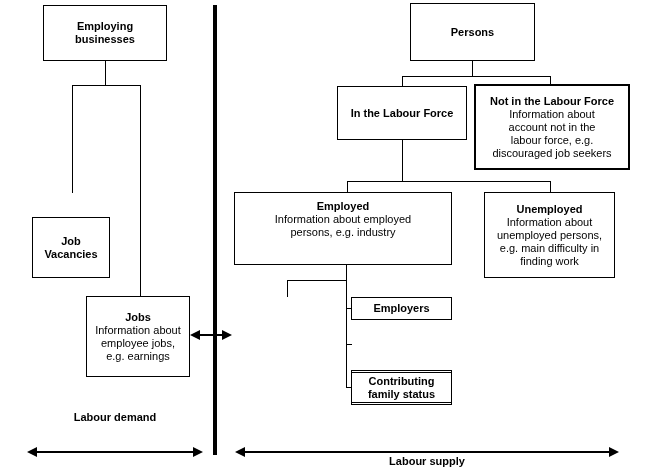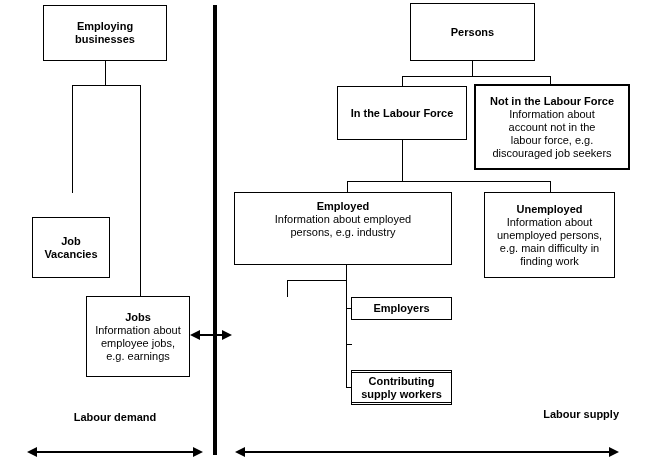--- a/index.html
+++ b/index.html
@@ -117,21 +117,21 @@
 
   <div class="box" style="left:351px; top:297px; width:101px; height:23px;">
     <span class="title">Employers</span>
   </div>
 
   <div class="box" style="left:351px; top:327px; width:101px; height:35px;margin-top:43px;">
     <span class="title">Own account workers</span>
   </div>
 
   <div class="box" style="left:351px; top:372px; width:101px; height:31px;">
-    <span class="title">Contributing supply workers</span>
+    <span class="title">Contributing family status</span>
   </div>
 
   <div class="vline" style="left:472px; top:61px; height:15px;"></div>
   <div class="hline" style="left:402px; top:76px; width:149px;"></div>
   <div class="vline" style="left:402px; top:76px; height:10px;"></div>
   <div class="vline" style="left:550px; top:76px; height:8px;"></div>
   <div class="vline" style="left:402px; top:140px; height:41px;"></div>
   <div class="hline" style="left:347px; top:181px; width:204px;"></div>
   <div class="vline" style="left:347px; top:181px; height:11px;"></div>
   <div class="vline" style="left:550px; top:181px; height:11px;"></div>
@@ -148,20 +148,20 @@
     <div class="head right"></div>
   </div>
 
   <div class="axis-label" style="left:27px; top:411px; width:176px;">Labour demand</div>
   <div class="arrow" style="left:27px; top:446px; width:176px;">
     <div class="shaft"></div>
     <div class="head left"></div>
     <div class="head right"></div>
   </div>
 
-  <div class="axis-label" style="left:235px; top:408px; width:384px;text-align:right;">Labour supply</div>
+  <div class="axis-label" style="left:235px; top:455px; width:384px;">Labour supply</div>
   <div class="arrow" style="left:235px; top:446px; width:384px;">
     <div class="shaft"></div>
     <div class="head left"></div>
     <div class="head right"></div>
   </div>
 
 </div>
 
 </body></html>

